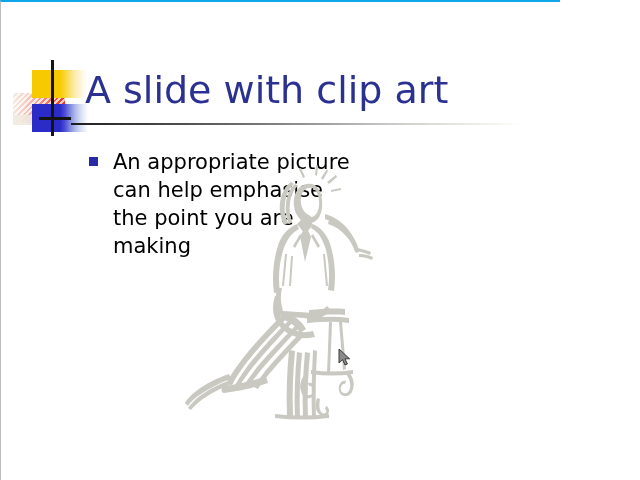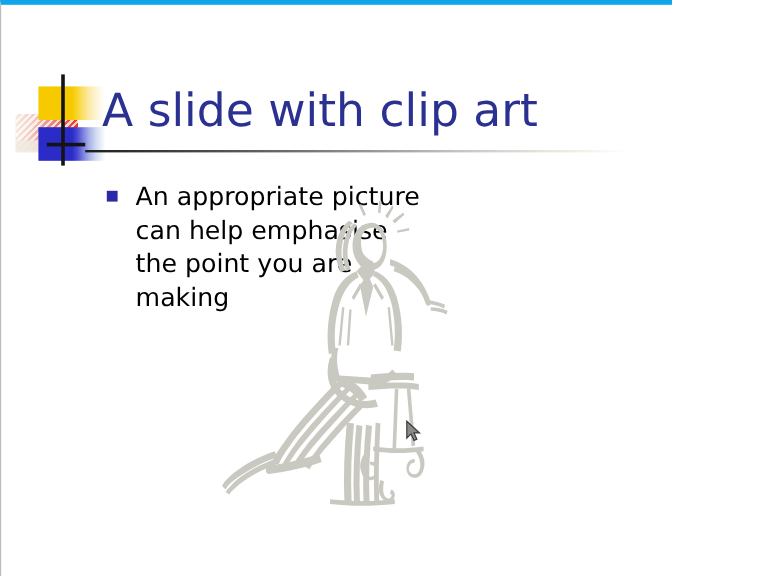--- a/index.html
+++ b/index.html
@@ -13,21 +13,21 @@
     overflow: hidden;
     font-family: "DejaVu Sans", sans-serif;
   }
 
   #slide {
     position: relative;
     width: 560px;
     height: 480px;
     background: #ffffff;
     box-sizing: border-box;
-    border-top: 4px solid #0ea5e9;
+    border-top: 2px solid #0ea5e9;
     border-left: 1px solid #bdbdbd;
     overflow: hidden;
   }
 
   
   #logo {
     position: absolute;
     left: 0px;
     top: 58px;
     width: 90px;

